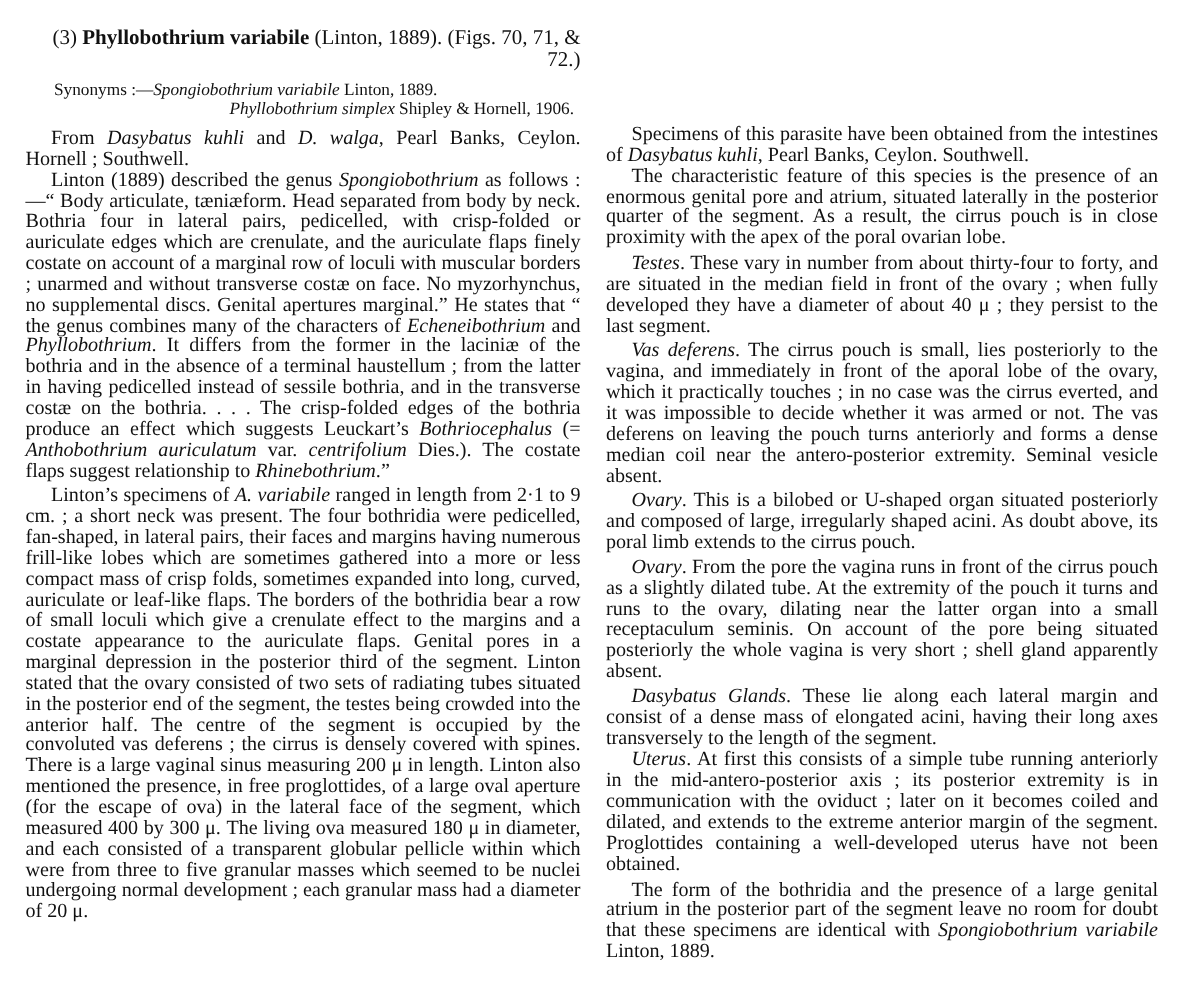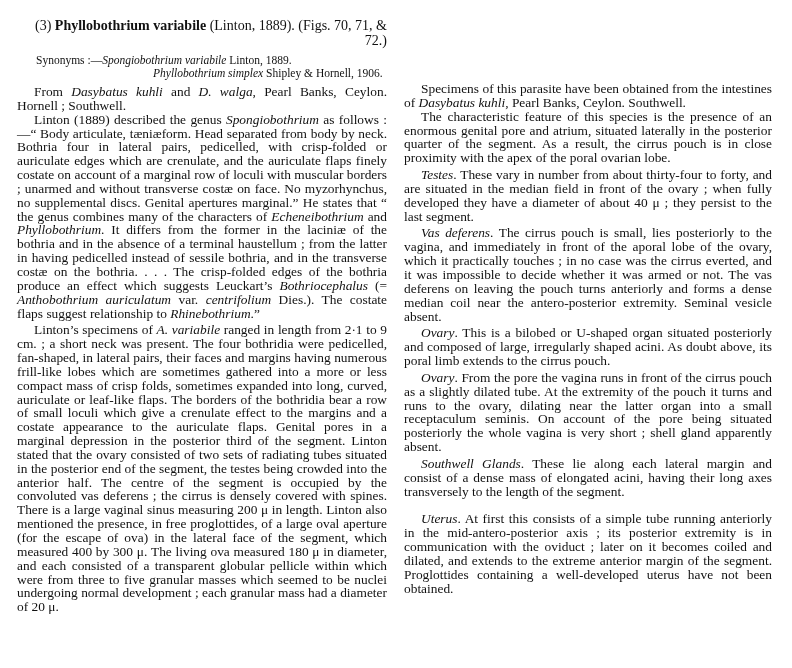--- a/index.html
+++ b/index.html
@@ -23,21 +23,21 @@
   }
   .heading .num { font-weight: normal; }
   .heading .b { font-weight: bold; }
   .synonyms {
     font-size: 11.5px; line-height: 13px; margin: 0 0 5px 19px;
     text-align: left;
   }
   .syn-line2 { padding-left: 117px; }
   p.para { margin: 0; text-indent: 17px; }
   p.para.gap { margin-top: 3px; }
-  p.para.gap2 { margin-top: 14px; }
+  p.para.gap2 { margin-top: 1px; }
   .i { font-style: italic; }
   .b { font-weight: bold; }
 </style>
 </head>
 <body>
 
 <div id="col-left" class="col">
   <div class="heading">
     <span class="num">(3)</span>
     <span class="b">Phyllobothrium variabile</span>
@@ -59,15 +59,16 @@
   <p class="para gap"><span>Linton’s specimens of </span><span class="i">A. variabile</span><span> ranged in length from 2·1 to 9 cm. ; a short neck was present. The four bothridia were pedicelled, fan-shaped, in lateral pairs, their faces and margins having numerous frill-like lobes which are sometimes gathered into a more or less compact mass of crisp folds, sometimes expanded into long, curved, auriculate or leaf-like flaps. The borders of the bothridia bear a row of small loculi which give a crenulate effect to the margins and a costate appearance to the auriculate flaps. Genital pores in a marginal depression in the posterior third of the segment. Linton stated that the ovary consisted of two sets of radiating tubes situated in the posterior end of the segment, the testes being crowded into the anterior half. The centre of the segment is occupied by the convoluted vas deferens ; the cirrus is densely covered with spines. There is a large vaginal sinus measuring 200 μ in length. Linton also mentioned the presence, in free proglottides, of a large oval aperture (for the escape of ova) in the lateral face of the segment, which measured 400 by 300 μ. The living ova measured 180 μ in diameter, and each consisted of a transparent globular pellicle within which were from three to five granular masses which seemed to be nuclei undergoing normal development ; each granular mass had a diameter of 20 μ.</span></p>
 </div>
 
 <div id="col-right" class="col">
   <p class="para"><span>Specimens of this parasite have been obtained from the intestines of </span><span class="i">Dasybatus kuhli</span><span>, Pearl Banks, Ceylon. Southwell.</span></p>
   <p class="para"><span>The characteristic feature of this species is the presence of an enormous genital pore and atrium, situated laterally in the posterior quarter of the segment. As a result, the cirrus pouch is in close proximity with the apex of the poral ovarian lobe.</span></p>
   <p class="para gap"><span class="i">Testes</span><span>. These vary in number from about thirty-four to forty, and are situated in the median field in front of the ovary ; when fully developed they have a diameter of about 40 μ ; they persist to the last segment.</span></p>
   <p class="para gap"><span class="i">Vas deferens</span><span>. The cirrus pouch is small, lies posteriorly to the vagina, and immediately in front of the aporal lobe of the ovary, which it practically touches ; in no case was the cirrus everted, and it was impossible to decide whether it was armed or not. The vas deferens on leaving the pouch turns anteriorly and forms a dense median coil near the antero-posterior extremity. Seminal vesicle absent.</span></p>
   <p class="para gap"><span class="i">Ovary</span><span>. This is a bilobed or U-shaped organ situated posteriorly and composed of large, irregularly shaped acini. As doubt above, its poral limb extends to the cirrus pouch.</span></p>
   <p class="para gap"><span class="i">Ovary</span><span>. From the pore the vagina runs in front of the cirrus pouch as a slightly dilated tube. At the extremity of the pouch it turns and runs to the ovary, dilating near the latter organ into a small receptaculum seminis. On account of the pore being situated posteriorly the whole vagina is very short ; shell gland apparently absent.</span></p>
-  <p class="para gap"><span class="i">Southwell Glands</span><span>. These lie along each lateral margin and consist of a dense mass of elongated acini, having their long axes transversely to the length of the segment.</span></p>
+  <p class="para gap"><span class="i">Dasybatus Glands</span><span>. These lie along each lateral margin and consist of a dense mass of elongated acini, having their long axes transversely to the length of the segment.</span></p>
   <p class="para gap2"><span class="i">Uterus</span><span>. At first this consists of a simple tube running anteriorly in the mid-antero-posterior axis ; its posterior extremity is in communication with the oviduct ; later on it becomes coiled and dilated, and extends to the extreme anterior margin of the segment. Proglottides containing a well-developed uterus have not been obtained.</span></p>
+  <p class="para gap"><span>The form of the bothridia and the presence of a large genital atrium in the posterior part of the segment leave no room for doubt that these specimens are identical with </span><span class="i">Spongiobothrium variabile</span><span> Linton, 1889.</span></p>
 </div>
 
 </body></html>

